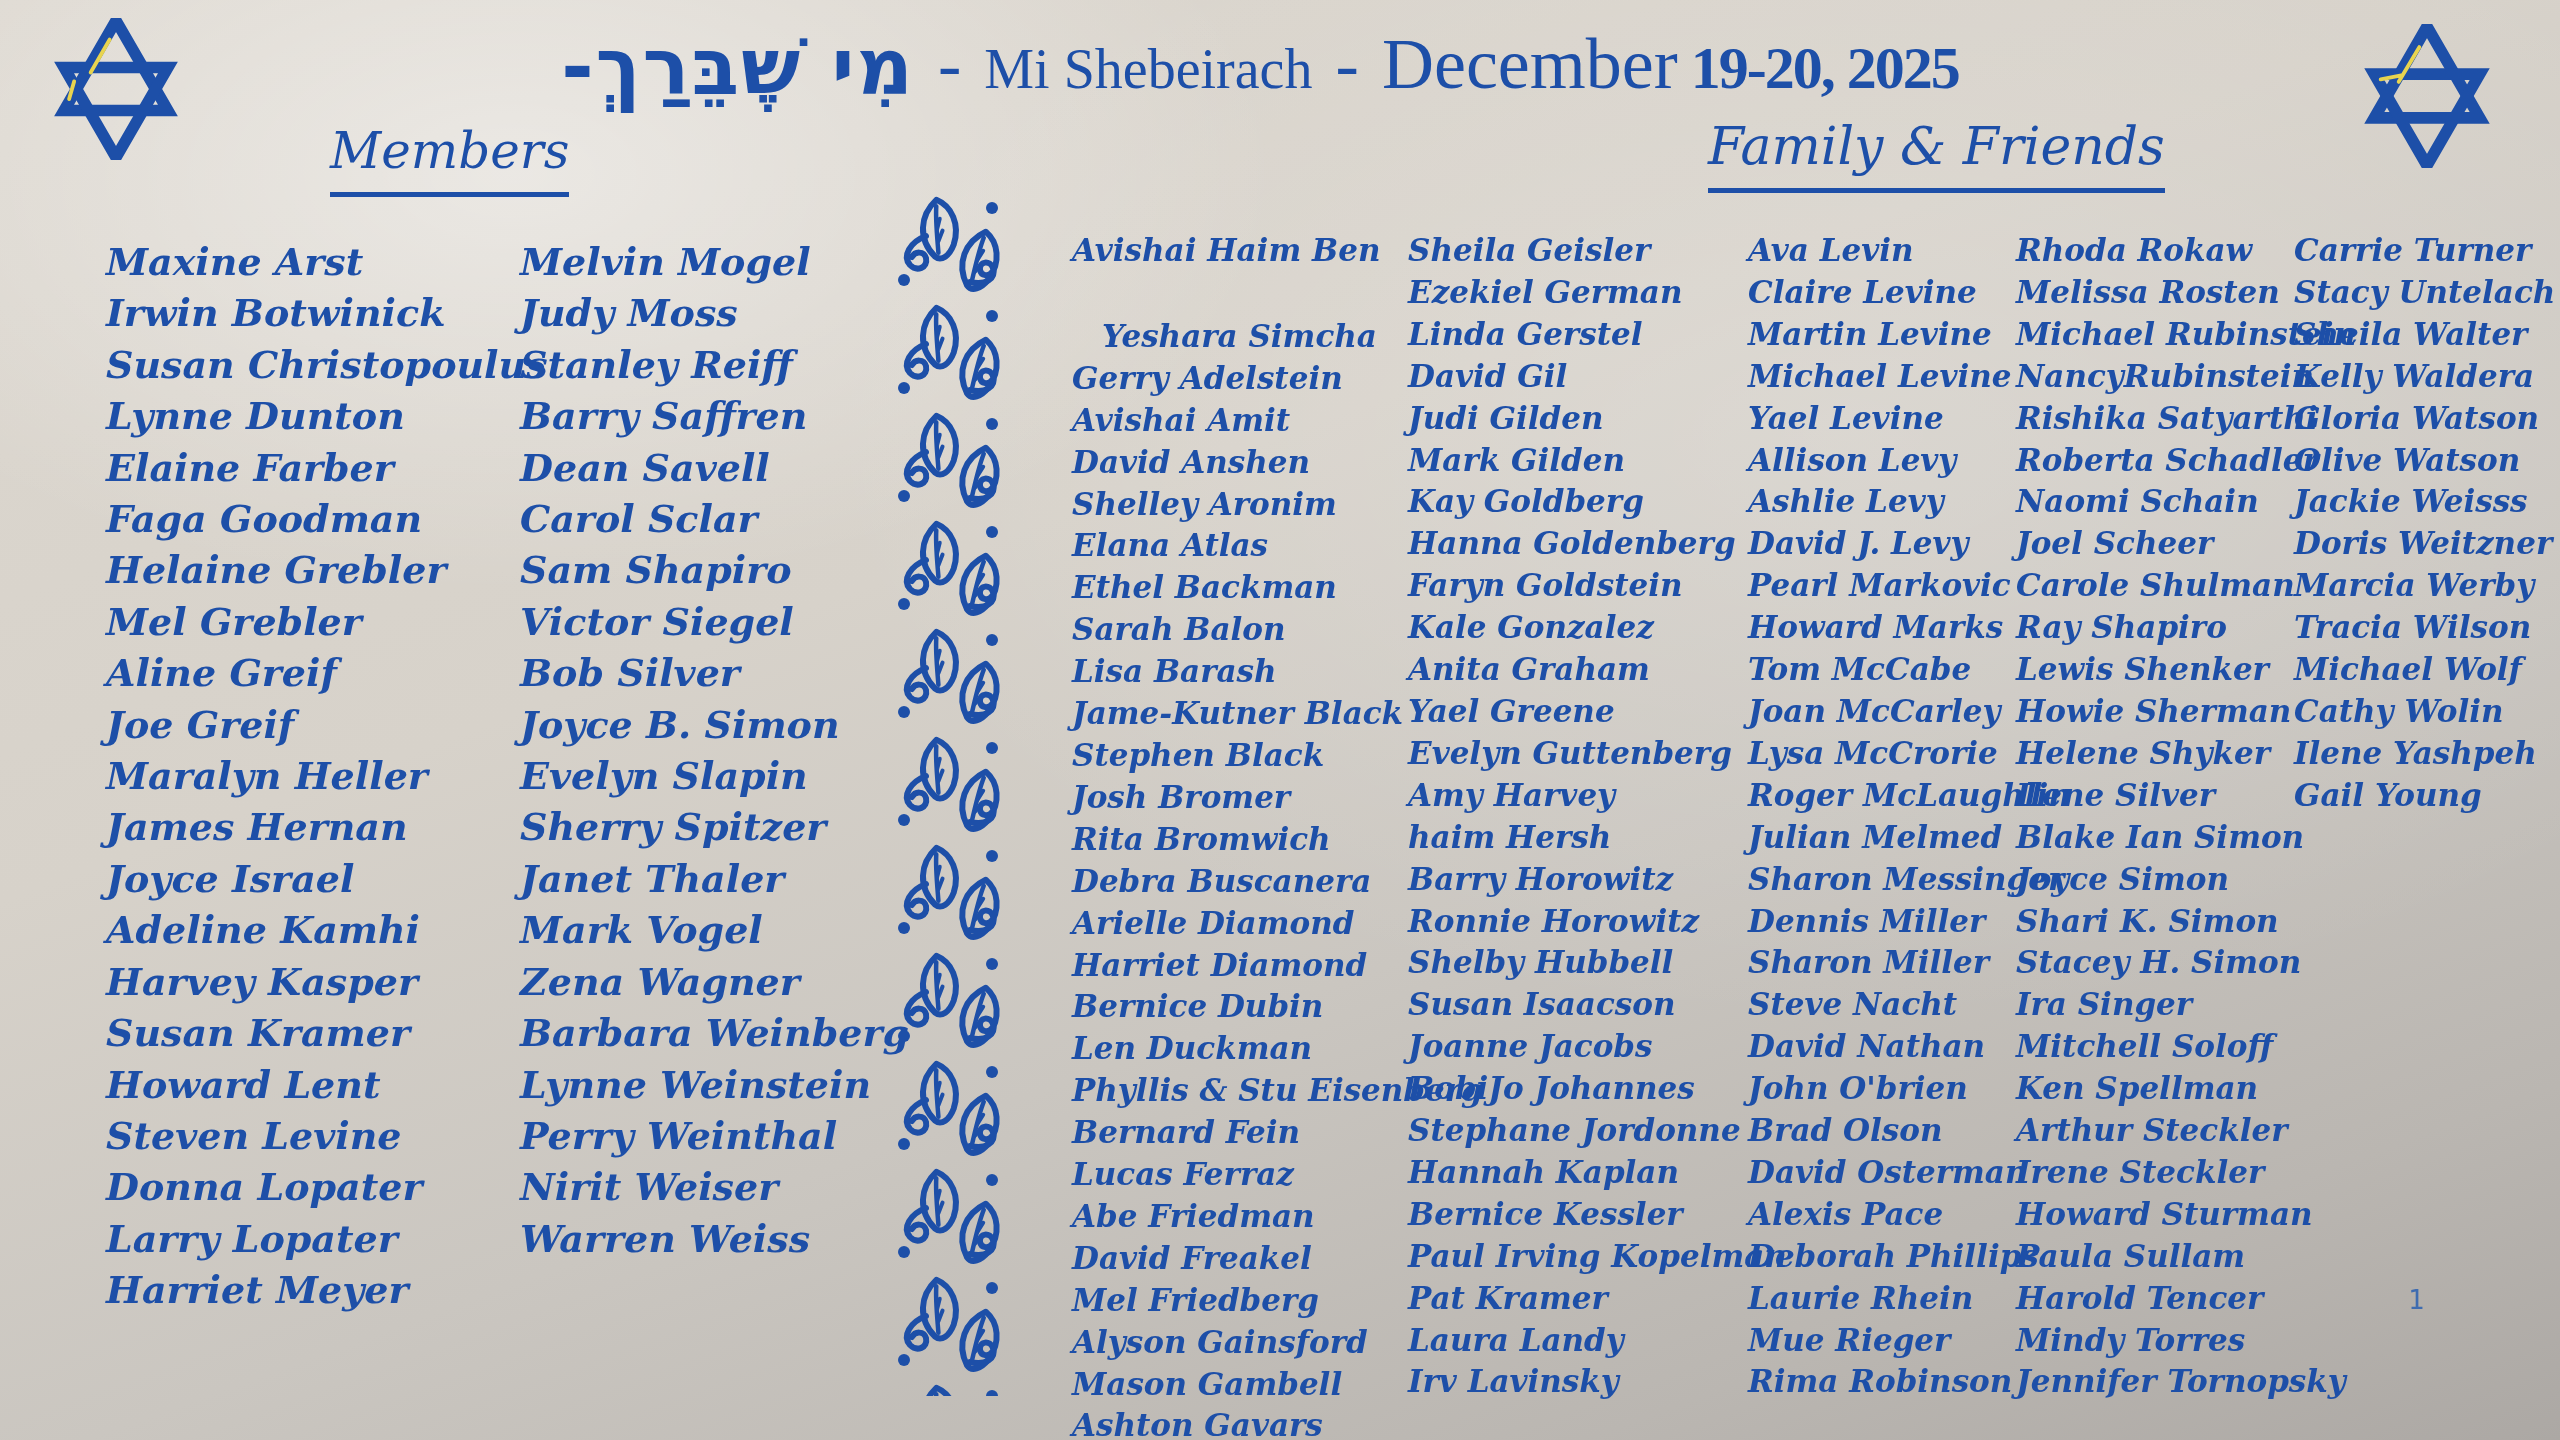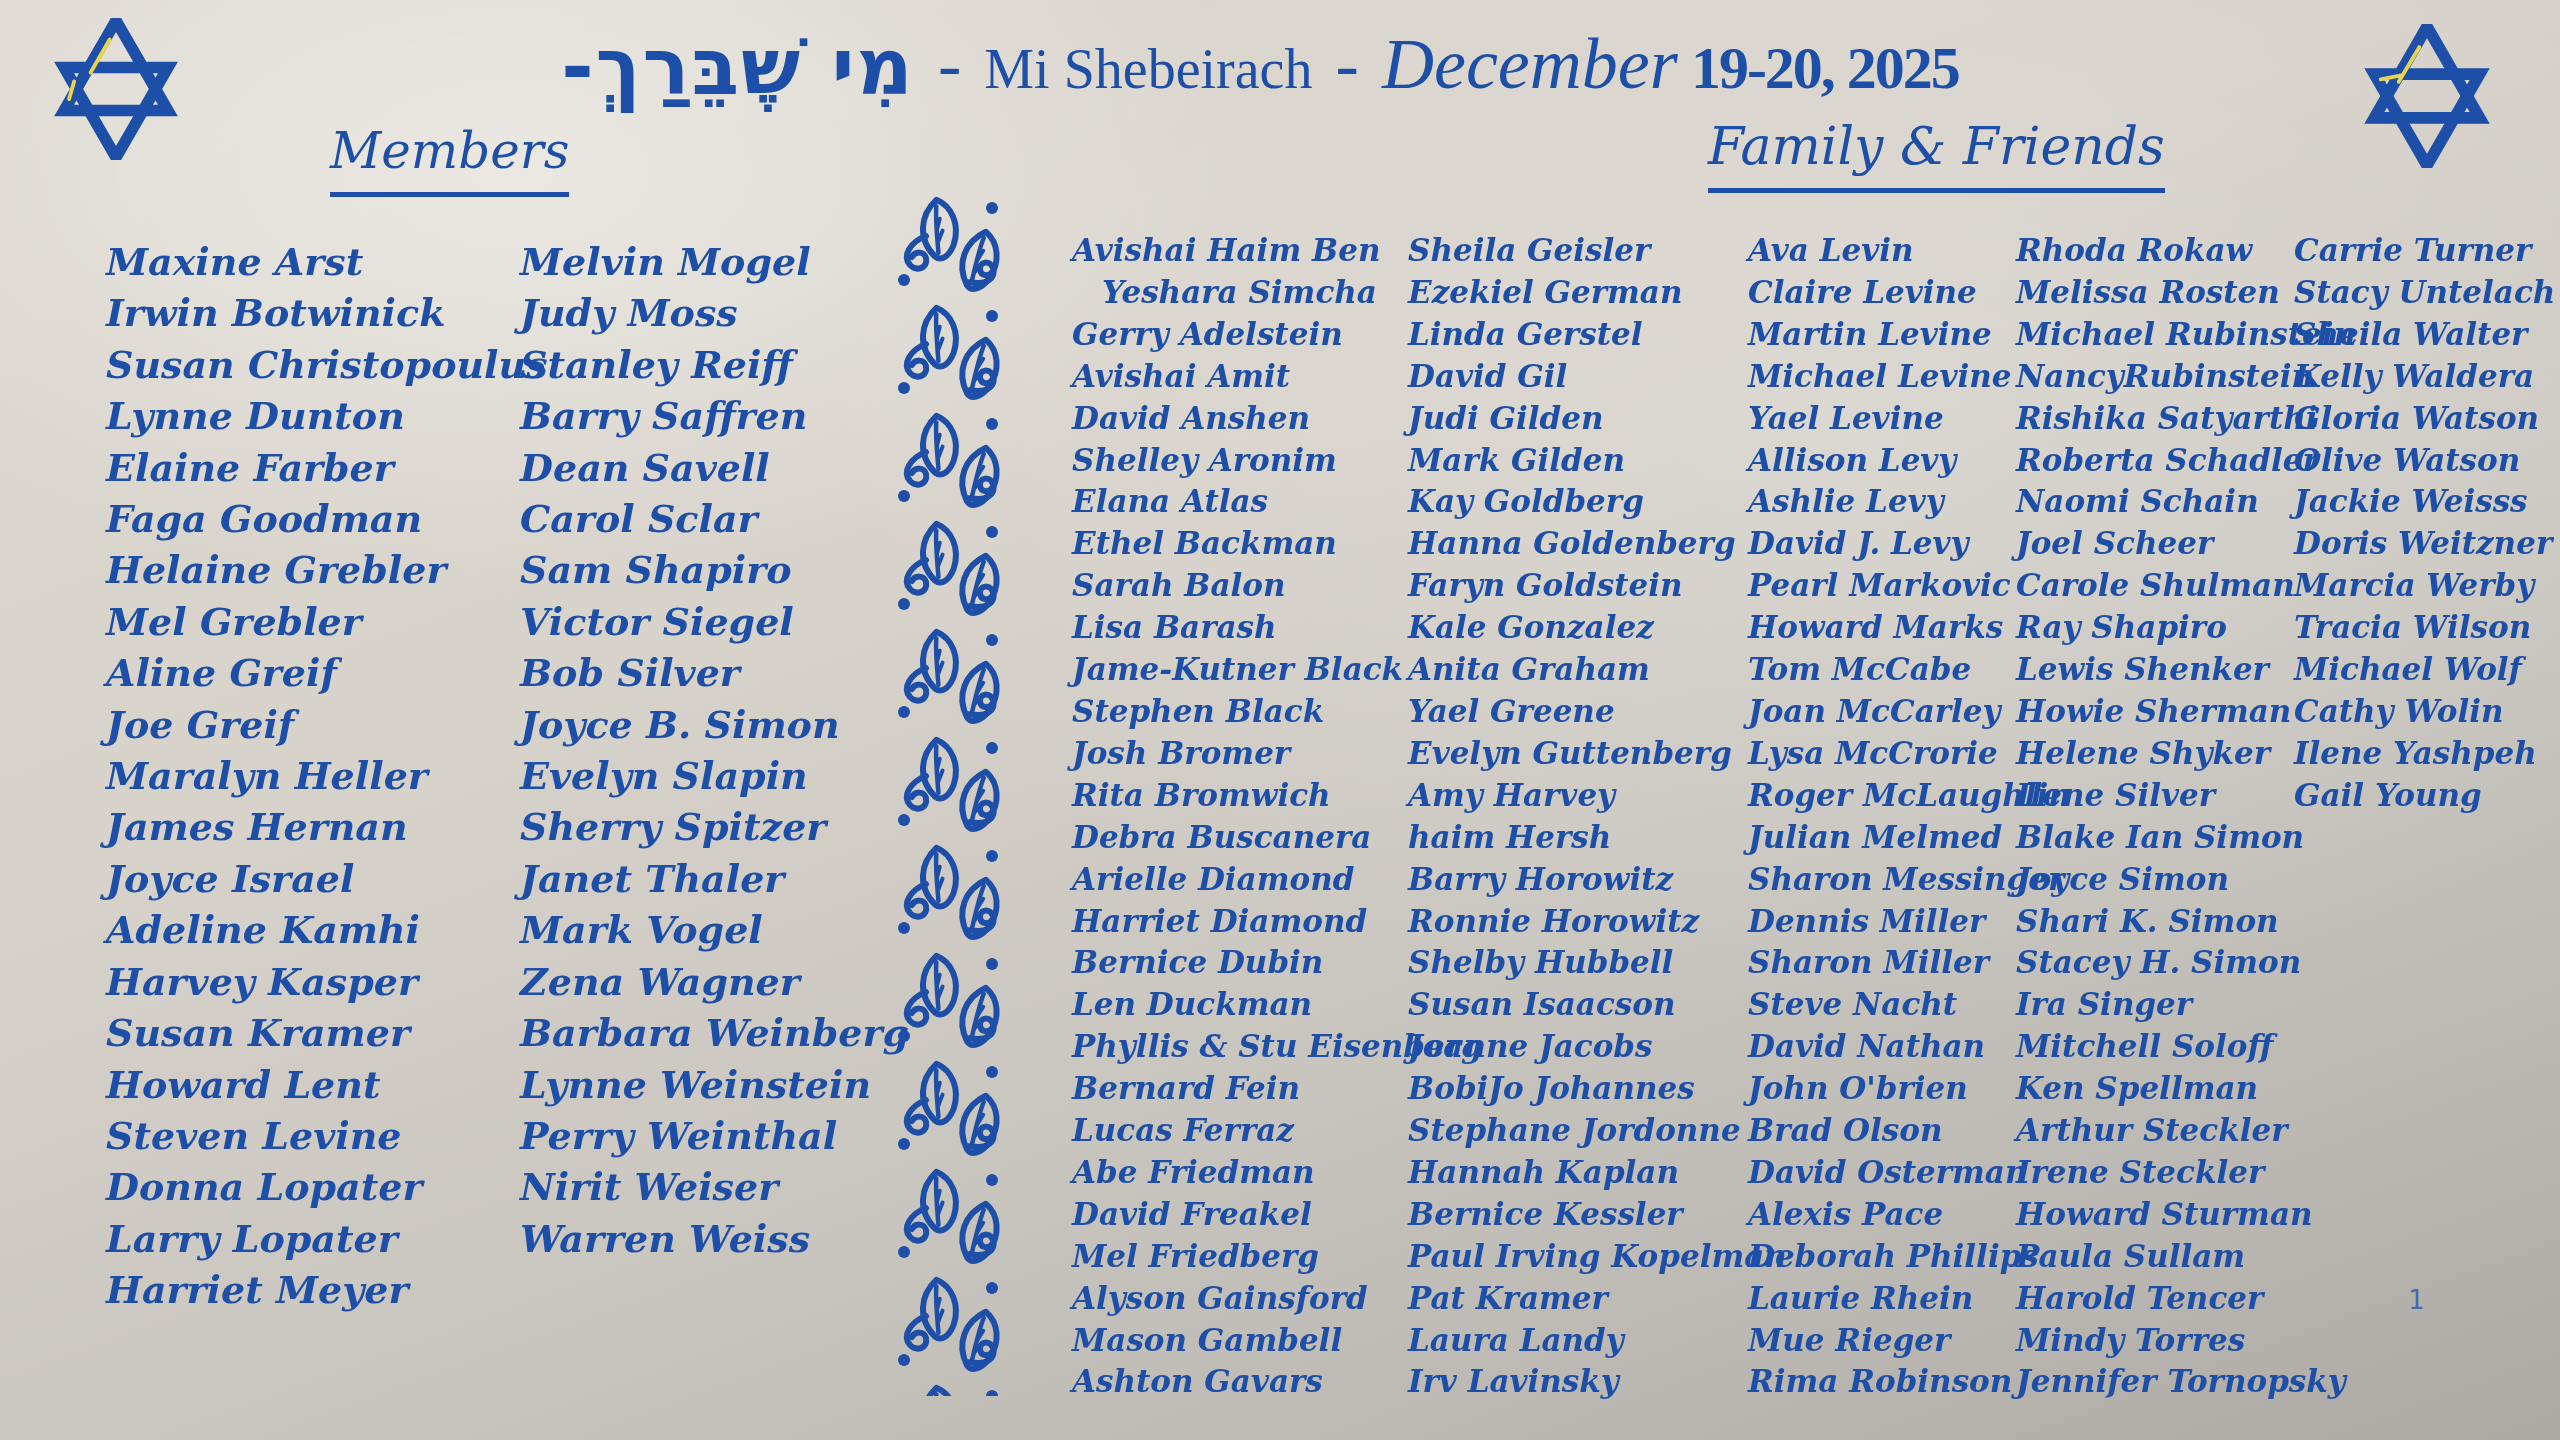--- a/index.html
+++ b/index.html
@@ -19,38 +19,38 @@
   .title{
     position:absolute;left:0;top:22px;width:2520px;text-align:center;
     white-space:nowrap;color:#1d4fa8;
   }
   .title .hebrew{
     font-family:"DejaVu Sans",sans-serif;font-weight:700;font-size:78px;
     letter-spacing:2px;vertical-align:-6px;
   }
   .title .dash{font-family:"Liberation Serif",serif;font-size:70px;margin:0 18px;}
   .title .latin{font-family:"Liberation Serif",serif;font-size:56px;}
-  .title .month{font-family:"Liberation Serif",serif;font-size:72px;margin-right:8px;font-style:italic;}
+  .title .month{font-family:"Liberation Serif",serif;font-size:72px;margin-right:8px;}
   .title .dates{
     font-family:"Liberation Serif",serif;font-weight:700;font-size:60px;
     letter-spacing:-2px;
   }
   
   .heading{
     position:absolute;color:#1d4fa8;font-style:italic;font-weight:400;
     border-bottom:5px solid #1d4fa8;padding-bottom:12px;white-space:nowrap;
   }
   .heading.members{left:330px;top:122px;font-size:50px;}
   .heading.ff{left:1708px;top:116px;font-size:52px;}
   
   .col{position:absolute;color:#1d4fa8;font-style:italic;font-weight:700;}
   .col .name{white-space:nowrap;}
   .mcol .name{font-size:38px;line-height:51.4px;}
   .fcol .name{font-size:31px;line-height:41.9px;}
-  .name.indent{padding-left:30px;}
+  .name.indent{padding-left:30px;margin-top:44px;}
   #members-col-1{left:106px;top:236px;}
   #members-col-2{left:520px;top:236px;}
   #ff-col-1{left:1072px;top:230px;}
   #ff-col-2{left:1408px;top:230px;}
   #ff-col-3{left:1748px;top:230px;}
   #ff-col-4{left:2016px;top:230px;}
   #ff-col-5{left:2294px;top:230px;}
   
   .star{position:absolute;color:#1d4fa8;}
   .star.left{left:50px;top:18px;width:132px;height:142px;}

